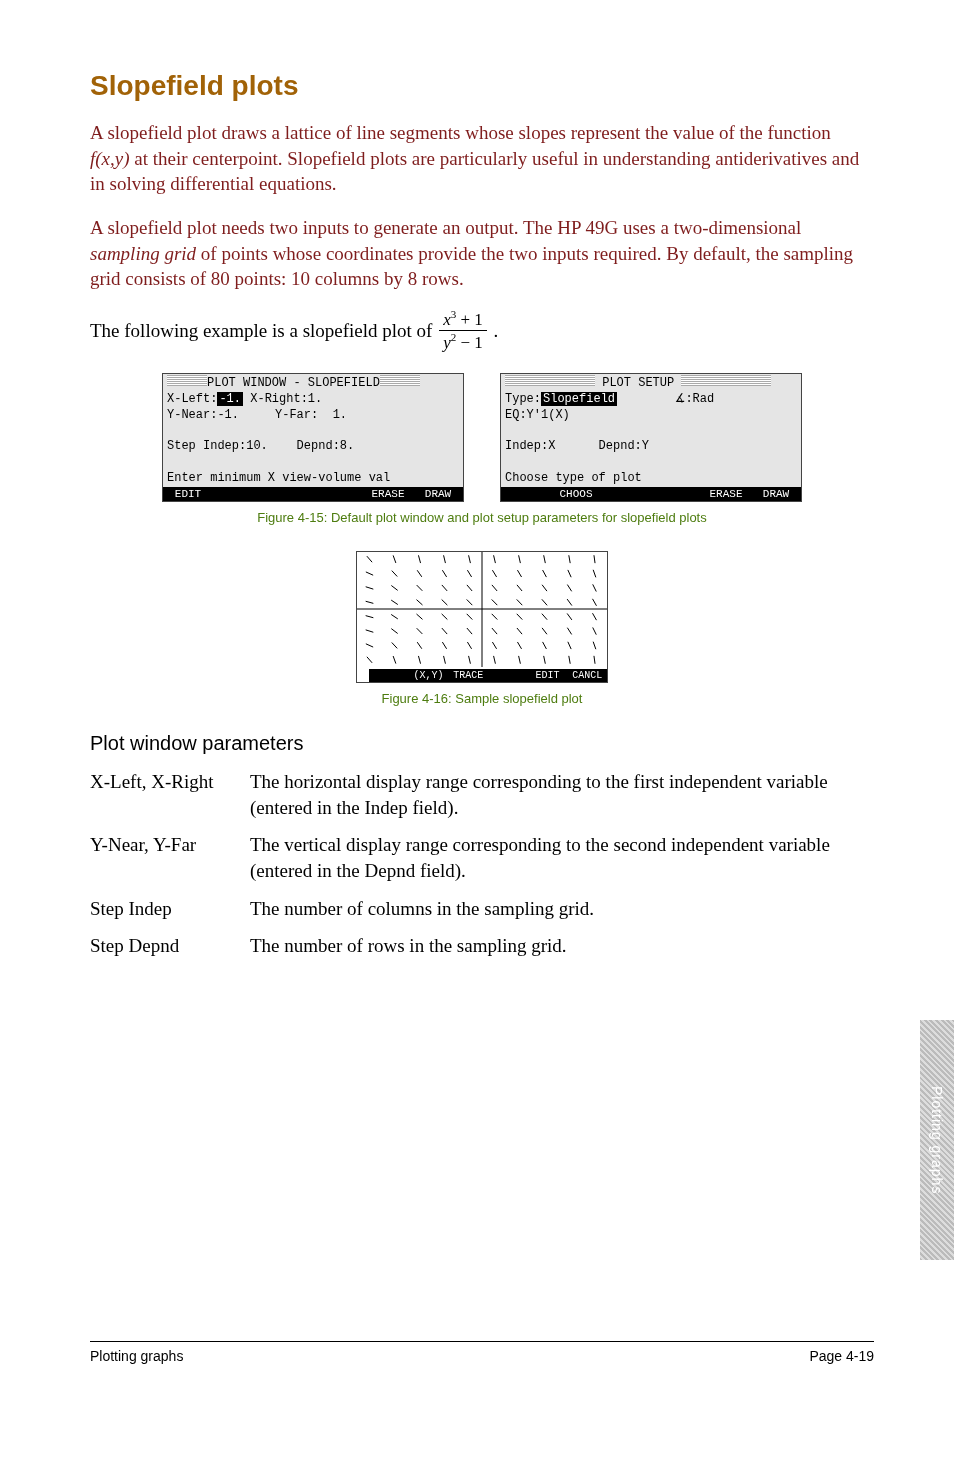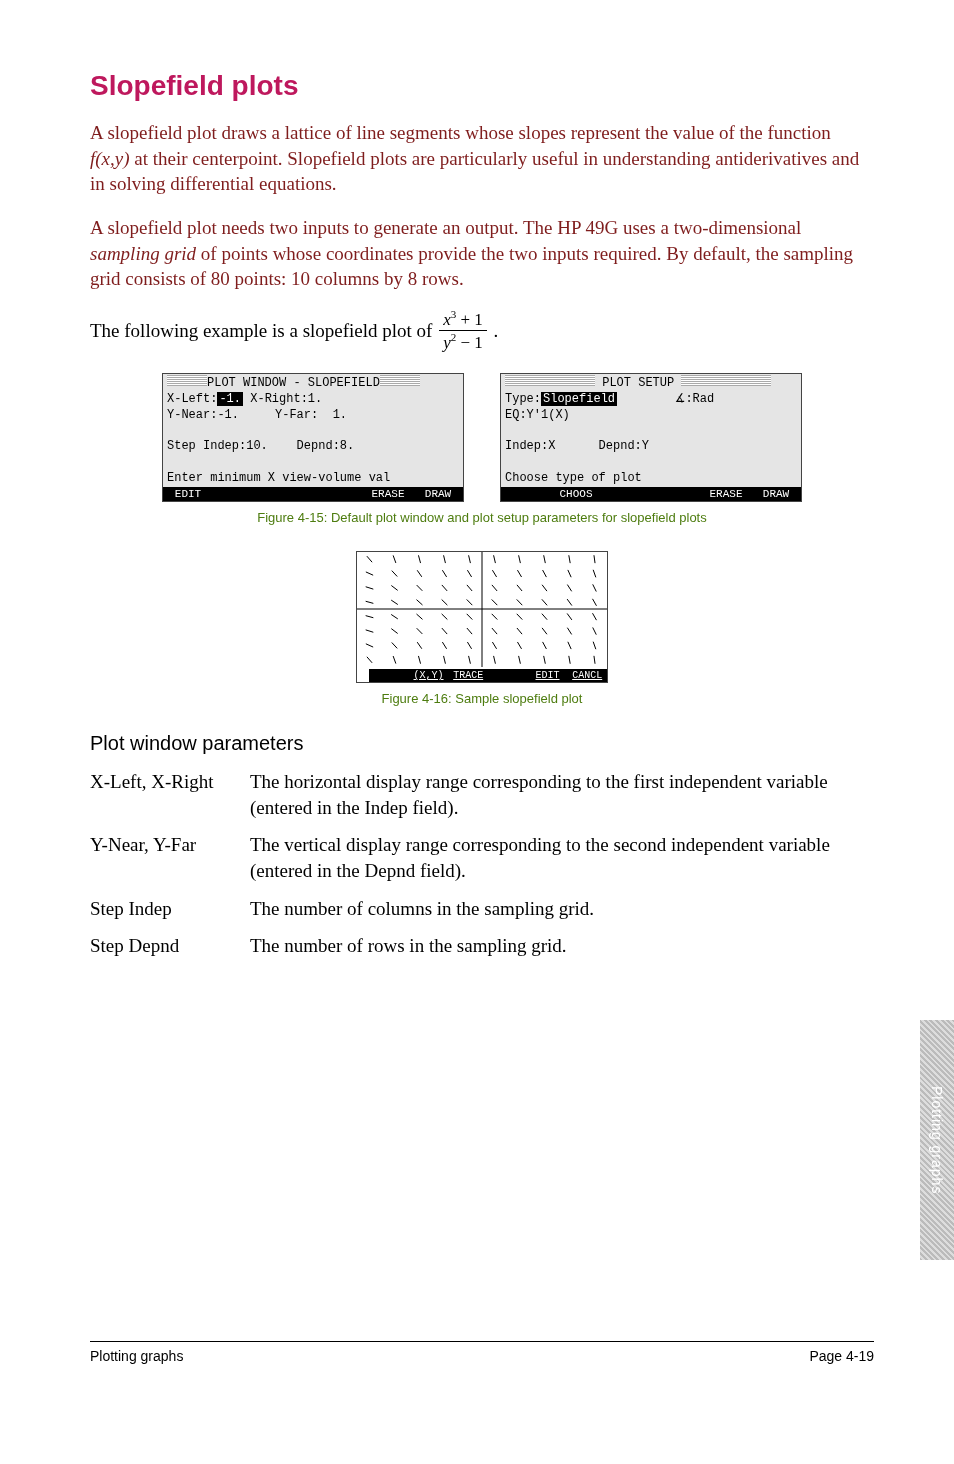--- a/index.html
+++ b/index.html
@@ -13,21 +13,21 @@
     padding: 70px 80px 40px 90px;
     box-sizing: border-box;
     min-height: 1400px;
     position: relative;
   }
   h1.title {
     font-family: Verdana, Arial, sans-serif;
     font-weight: bold;
     font-size: 28px;
     margin: 0 0 18px 0;
-    color: #be185d;
+    color: #a16207;
   }
   p.body {
     font-size: 19px;
     line-height: 1.35;
     margin: 0 0 18px 0;
     color: #7f1d1d;
   }
   .ital { font-style: italic; }
   .formula-line {
     font-size: 19px;
@@ -83,21 +83,21 @@
     margin: 0 auto;
     border: 1px solid #444;
     width: 250px;
     height: 130px;
     position: relative;
     background: #fff;
   }
   .plot-menu {
     position:absolute; bottom:0; left:12px; right:0;
     display:flex; background:#000; color:#fff;
-    font-family:"Courier New",monospace; font-size:10px;text-decoration:underline;
+    font-family:"Courier New",monospace; font-size:10px;
   }
   .plot-menu div { flex:1; text-align:center; padding:1px 0; }
   h2.subhead {
     font-family: Verdana, Arial, sans-serif;
     font-weight: normal;
     font-size: 20px;
     margin: 17px 0 14px 0;
   }
   .param-row { display:flex; margin-bottom: 12px; font-size:19px; line-height:1.35; }
   .param-label { width: 160px; flex-shrink:0; }

